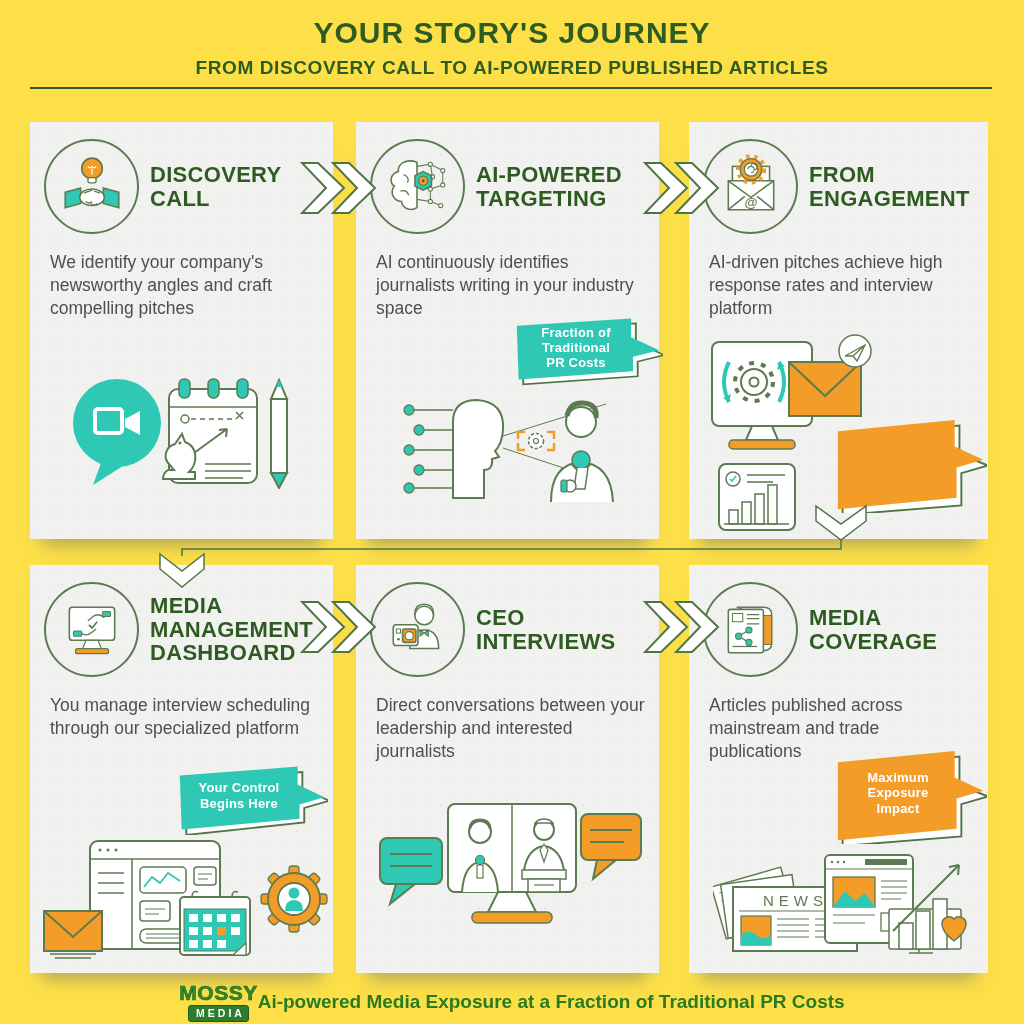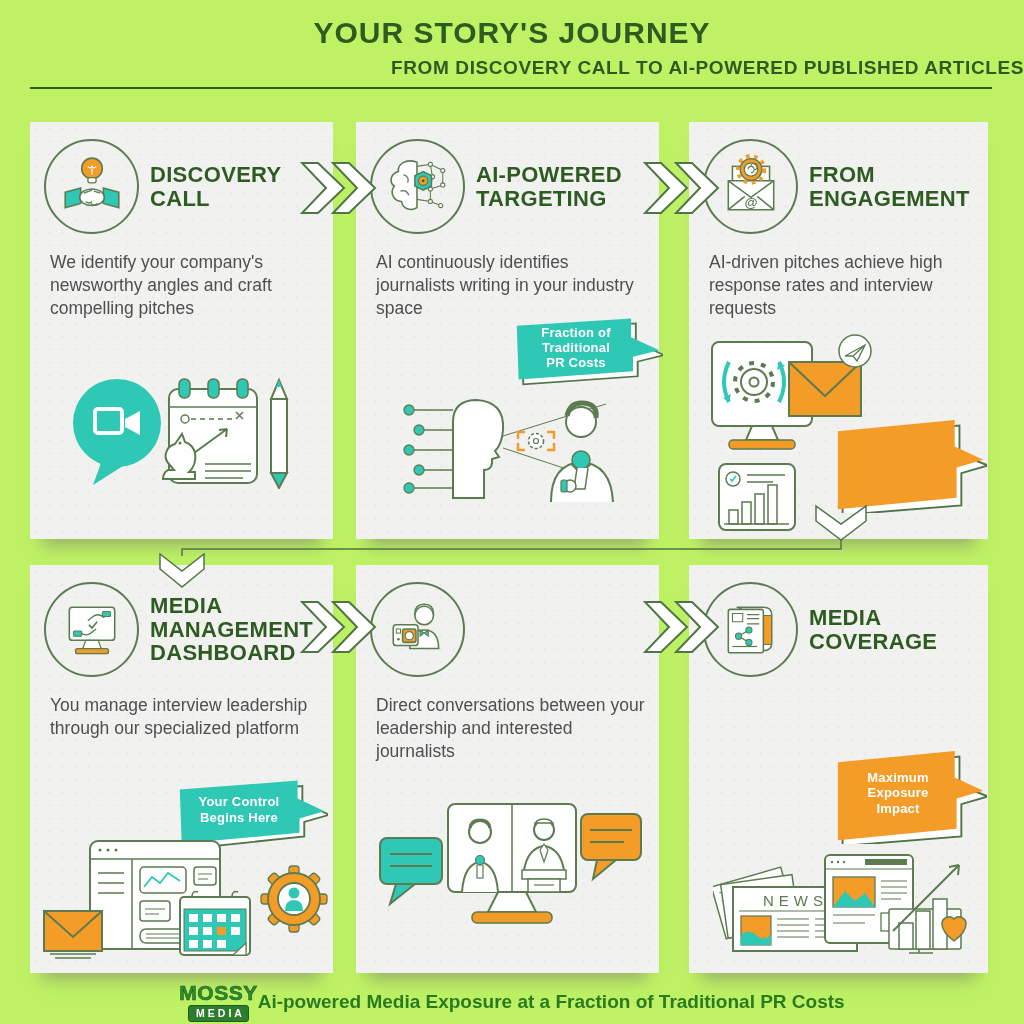--- a/index.html
+++ b/index.html
@@ -1,23 +1,23 @@
 <!DOCTYPE html>
 <html style="--green: #2e5b21; --stroke: #5c7b50; --teal: #2fc8b5; --orange: #f39c27; --body: #4f4f4f; --panel_bg: #f1f1ef; --logo_green: #2e8b2e;"><head>
 <meta charset="utf-8">
 <style>
   :root{
     --green:#2e5b21; --stroke:#5c7b50; --teal:#2fc8b5; --orange:#f39c27;
     --body:#4f4f4f; --panel_bg:#f1f1ef; --logo_green:#2e8b2e;
   }
   *{margin:0;padding:0;box-sizing:border-box}
   body{background:#fff;font-family:"Liberation Sans",sans-serif}
-  .page{position:relative;width:1024px;height:1024px;background:#bef264;overflow:hidden}
+  .page{position:relative;width:1024px;height:1024px;background:#fde047;overflow:hidden}
   .title{position:absolute;top:16px;left:0;right:0;text-align:center;font-size:30px;font-weight:800;letter-spacing:1px;color:var(--green)}
-  .subtitle{position:absolute;top:57px;left:0;right:0;text-align:right;font-size:19px;font-weight:700;letter-spacing:.6px;color:var(--green)}
+  .subtitle{position:absolute;top:57px;left:0;right:0;text-align:center;font-size:19px;font-weight:700;letter-spacing:.6px;color:var(--green)}
   .rule{position:absolute;top:87px;left:30px;width:962px;height:2px;background:var(--green)}
   .panel{position:absolute;background:var(--panel_bg);
     background-image:radial-gradient(rgba(0,0,0,.03) 1px,transparent 1.2px);background-size:13px 13px;
     box-shadow:0 18px 16px -12px rgba(110,110,110,.5)}
   #p1{left:30px;top:122px;width:303px;height:417px}
   #p2{left:356px;top:122px;width:303px;height:417px}
   #p3{left:689px;top:122px;width:299px;height:417px}
   #p4{left:30px;top:565px;width:303px;height:408px}
   #p5{left:356px;top:565px;width:303px;height:408px}
   #p6{left:689px;top:565px;width:299px;height:408px}
@@ -170,21 +170,21 @@
           <text x="32" y="51" font-size="13" font-weight="bold" fill="var(--stroke)" text-anchor="middle">@</text>
           <circle cx="32" cy="15" r="13" fill="none" stroke="var(--orange)" stroke-width="3.5" stroke-dasharray="3.5,4.5"></circle>
           <circle cx="32" cy="15" r="10.5" fill="var(--orange)" stroke="var(--stroke)" stroke-width="1.3"></circle>
           <circle cx="32" cy="15" r="6.5" fill="#fff" stroke="var(--stroke)" stroke-width="1.2"></circle>
           <path d="M29,15 a3,3 0 1 1 3,3 M35,15 a3,3 0 1 0 -3,-3" stroke="var(--stroke)" stroke-width="1" fill="none"></path>
         </svg>
       </div>
       <h2 class="panel-title">FROM
 ENGAGEMENT</h2>
     </div>
-    <p class="panel-body">AI-driven pitches achieve high response rates and interview requests</p>
+    <p class="panel-body">AI-driven pitches achieve high response rates and interview platform</p>
     <div class="callout orange" style="left:146px;top:296px;width:152px;height:95px">
       <svg viewBox="0 0 160 100" preserveAspectRatio="none">
         <polygon class="shadow" points="8,20 131,8 131,38 161,50 133,58 133,92 8,102"></polygon>
         <polygon class="main" points="3,14 126,2 126,30 156,44 128,52 128,84 3,96"></polygon>
       </svg>
     </div>
     <svg class="scene" style="left:18px;top:212px" width="168" height="200" viewBox="0 0 168 200">
       <g>
         <rect x="5" y="8" width="100" height="84" rx="7" fill="#fff" stroke="var(--stroke)" stroke-width="2"></rect>
         <circle cx="47" cy="48" r="19" fill="none" stroke="var(--stroke)" stroke-width="4" stroke-dasharray="5,7"></circle>
@@ -230,22 +230,22 @@
           <rect x="42" y="14" width="8" height="5" rx="1" fill="var(--teal)" stroke="var(--stroke)" stroke-width="1"></rect>
           <path d="M29,27 l3,3 5,-6" stroke="var(--stroke)" stroke-width="1.6" fill="none"></path>
           <path d="M20,34 q6,5 11,1 l5,-4" fill="#fff" stroke="var(--stroke)" stroke-width="1.3"></path>
           <rect x="14" y="33" width="8" height="5" rx="1" fill="var(--teal)" stroke="var(--stroke)" stroke-width="1"></rect>
         </svg>
       </div>
       <h2 class="panel-title">MEDIA
 MANAGEMENT
 DASHBOARD</h2>
     </div>
-    <p class="panel-body">You manage interview leadership through our specialized platform</p>
-    <div class="callout teal" style="left:146px;top:212px;width:152px;height:72px">
+    <p class="panel-body">You manage interview scheduling through our specialized platform</p>
+    <div class="callout teal" style="left:146px;top:198px;width:152px;height:72px">
       <svg viewBox="0 0 160 80" preserveAspectRatio="none">
         <polygon class="shadow" points="9,20 133,10 133,28 161,42 135,50 135,66 11,80"></polygon>
         <polygon class="main" points="4,14 128,4 128,24 156,38 130,46 130,62 6,74"></polygon>
       </svg>
       <div class="callout-text">Your Control
 Begins Here</div>
     </div>
     <svg class="scene" style="left:12px;top:272px" width="292" height="124" viewBox="0 0 292 124">
       <g>
         <rect x="48" y="4" width="130" height="108" rx="8" fill="#fff" stroke="var(--stroke)" stroke-width="2"></rect>
@@ -315,20 +315,22 @@
           <circle cx="38" cy="18" r="9" fill="#fff" stroke="var(--stroke)" stroke-width="1.5"></circle>
           <path d="M24,50 q0,-18 14,-18 q14,0 14,18 z" fill="#fff" stroke="var(--stroke)" stroke-width="1.5"></path>
           <path d="M34,32 l4,3 4,-3 v6 l-4,-3 -4,3 z" fill="var(--teal)" stroke="var(--stroke)" stroke-width="1"></path>
           <rect x="8" y="27" width="24" height="20" rx="3" fill="#fff" stroke="var(--stroke)" stroke-width="1.5"></rect>
           <rect x="17" y="31" width="13" height="13" rx="2" fill="var(--orange)" stroke="var(--stroke)" stroke-width="1.5"></rect>
           <circle cx="23.5" cy="37.5" r="4" fill="#fff" stroke="var(--stroke)" stroke-width="1.2"></circle>
           <rect x="11" y="31" width="4" height="4" fill="#fff" stroke="var(--stroke)" stroke-width="1"></rect>
           <circle cx="13" cy="41" r="1.3" fill="var(--stroke)"></circle>
         </svg>
       </div>
+      <h2 class="panel-title">CEO
+INTERVIEWS</h2>
     </div>
     <p class="panel-body">Direct conversations between your leadership and interested journalists</p>
     <svg class="scene" style="left:22px;top:235px" width="265" height="128" viewBox="0 0 265 128">
       <g>
         <rect x="2" y="38" width="62" height="46" rx="7" fill="var(--teal)" stroke="var(--stroke)" stroke-width="2"></rect>
         <path d="M18,84 L12,104 L37,84 Z" fill="var(--teal)" stroke="var(--stroke)" stroke-width="2"></path>
         <path d="M12,54 H54 M12,66 H54" stroke="var(--stroke)" stroke-width="2"></path>
       </g>
       <g>
         <rect x="203" y="14" width="60" height="46" rx="7" fill="var(--orange)" stroke="var(--stroke)" stroke-width="2"></rect>
@@ -368,20 +370,21 @@
           <path d="M20,38 L30,32 M20,38 L30,44" stroke="var(--stroke)" stroke-width="1.2"></path>
           <circle cx="20" cy="38" r="3" fill="var(--teal)" stroke="var(--stroke)" stroke-width="1"></circle>
           <circle cx="30" cy="32" r="3" fill="var(--teal)" stroke="var(--stroke)" stroke-width="1"></circle>
           <circle cx="30" cy="44" r="3" fill="var(--teal)" stroke="var(--stroke)" stroke-width="1"></circle>
           <path d="M14,48 h24" stroke="var(--stroke)" stroke-width="1.2"></path>
         </svg>
       </div>
       <h2 class="panel-title">MEDIA
 COVERAGE</h2>
     </div>
+    <p class="panel-body">Articles published across mainstream and trade publications</p>
     <div class="callout orange" style="left:146px;top:184px;width:152px;height:95px">
       <svg viewBox="0 0 160 100" preserveAspectRatio="none">
         <polygon class="shadow" points="8,20 131,8 131,38 161,50 133,58 133,92 8,102"></polygon>
         <polygon class="main" points="3,14 126,2 126,30 156,44 128,52 128,84 3,96"></polygon>
       </svg>
       <div class="callout-text">Maximum
 Exposure
 Impact</div>
     </div>
     <svg class="scene" style="left:24px;top:288px" width="260" height="102" viewBox="0 0 260 102">

